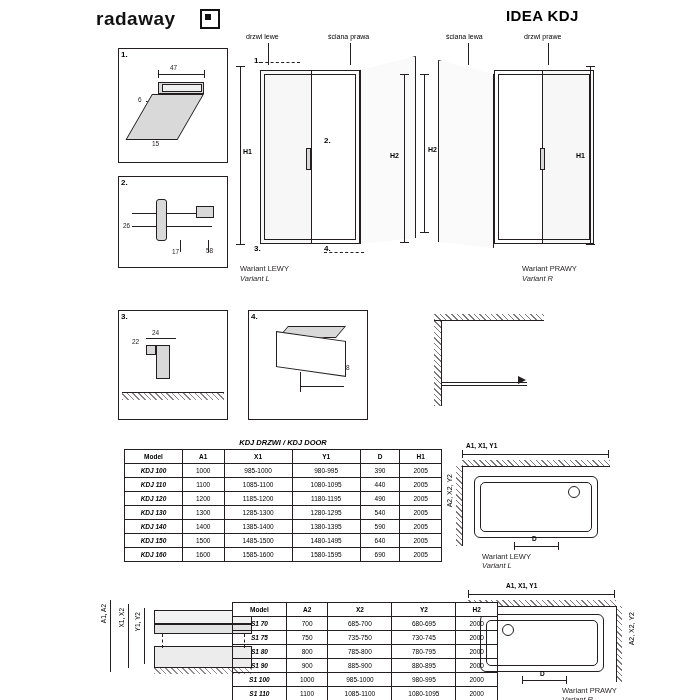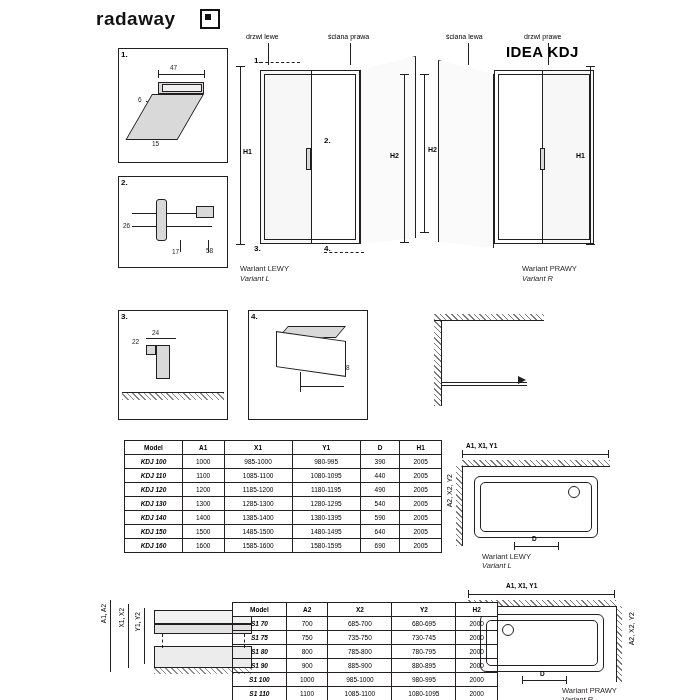--- a/index.html
+++ b/index.html
@@ -7,21 +7,21 @@
     width:700px;height:700px;background:#ffffff;
     font-family:"Liberation Sans", sans-serif;
     color:#000;position:relative;overflow:hidden;
   }
   .page{position:absolute;left:0;top:0;width:700px;height:700px;}
   .abs{position:absolute;}
   
   .logo{left:96px;top:8px;font-size:19px;font-weight:bold;letter-spacing:.5px;color:#111;}
   .logo-sq{position:absolute;left:200px;top:9px;width:16px;height:16px;border:2px solid #111;}
   .logo-sq:after{content:"";position:absolute;left:3px;top:3px;width:6px;height:6px;background:#111;}
-  .brand{left:506px;top:7px;font-size:15px;font-weight:bold;letter-spacing:.4px;margin-top:36px;}
+  .brand{left:506px;top:7px;font-size:15px;font-weight:bold;letter-spacing:.4px;}
   
   .box{border:1px solid #231f20;box-sizing:border-box;}
   .thin{border:1px solid #231f20;box-sizing:border-box;}
   .lbl{font-size:6.5px;color:#231f20;}
   .lbl8{font-size:7.5px;color:#231f20;}
   .num{font-size:8px;font-weight:bold;}
   .hline{background:#231f20;height:1px;}
   .vline{background:#231f20;width:1px;}
   .dash-h{border-top:1px dashed #231f20;height:0;}
   .dash-v{border-left:1px dashed #231f20;width:0;}
@@ -225,20 +225,21 @@
     <div class="abs vline" style="left:48px;top:12px;height:56px;"></div>
     <div class="abs thin" style="left:58px;top:14px;width:98px;height:14px;background:#f2f2f2;"></div>
     <div class="abs thin" style="left:58px;top:28px;width:98px;height:10px;background:#e3e3e3;"></div>
     <div class="abs thin" style="left:58px;top:50px;width:98px;height:22px;background:#ececec;"></div>
     <div class="abs dash-v" style="left:66px;top:38px;height:14px;"></div>
     <div class="abs dash-v" style="left:148px;top:38px;height:14px;"></div>
     <div class="abs hatch" style="left:58px;top:72px;width:98px;height:6px;opacity:.5;"></div>
   </div>
 
   <div class="abs" style="left:124px;top:438px;width:318px;">
+    <div class="tbl-title">KDJ DRZWI / KDJ DOOR</div>
     <table class="tbl" id="door-table" style="width:318px;margin-top:2px;">
       <thead>
           <tr>
             <th style="width: 56px;">Model</th>
             <th style="width: 40px;">A1</th>
             <th style="width: 66px;">X1</th>
             <th style="width: 66px;">Y1</th>
             <th style="width: 38px;">D</th>
             <th style="width: 40px;">H1</th>
           </tr>

